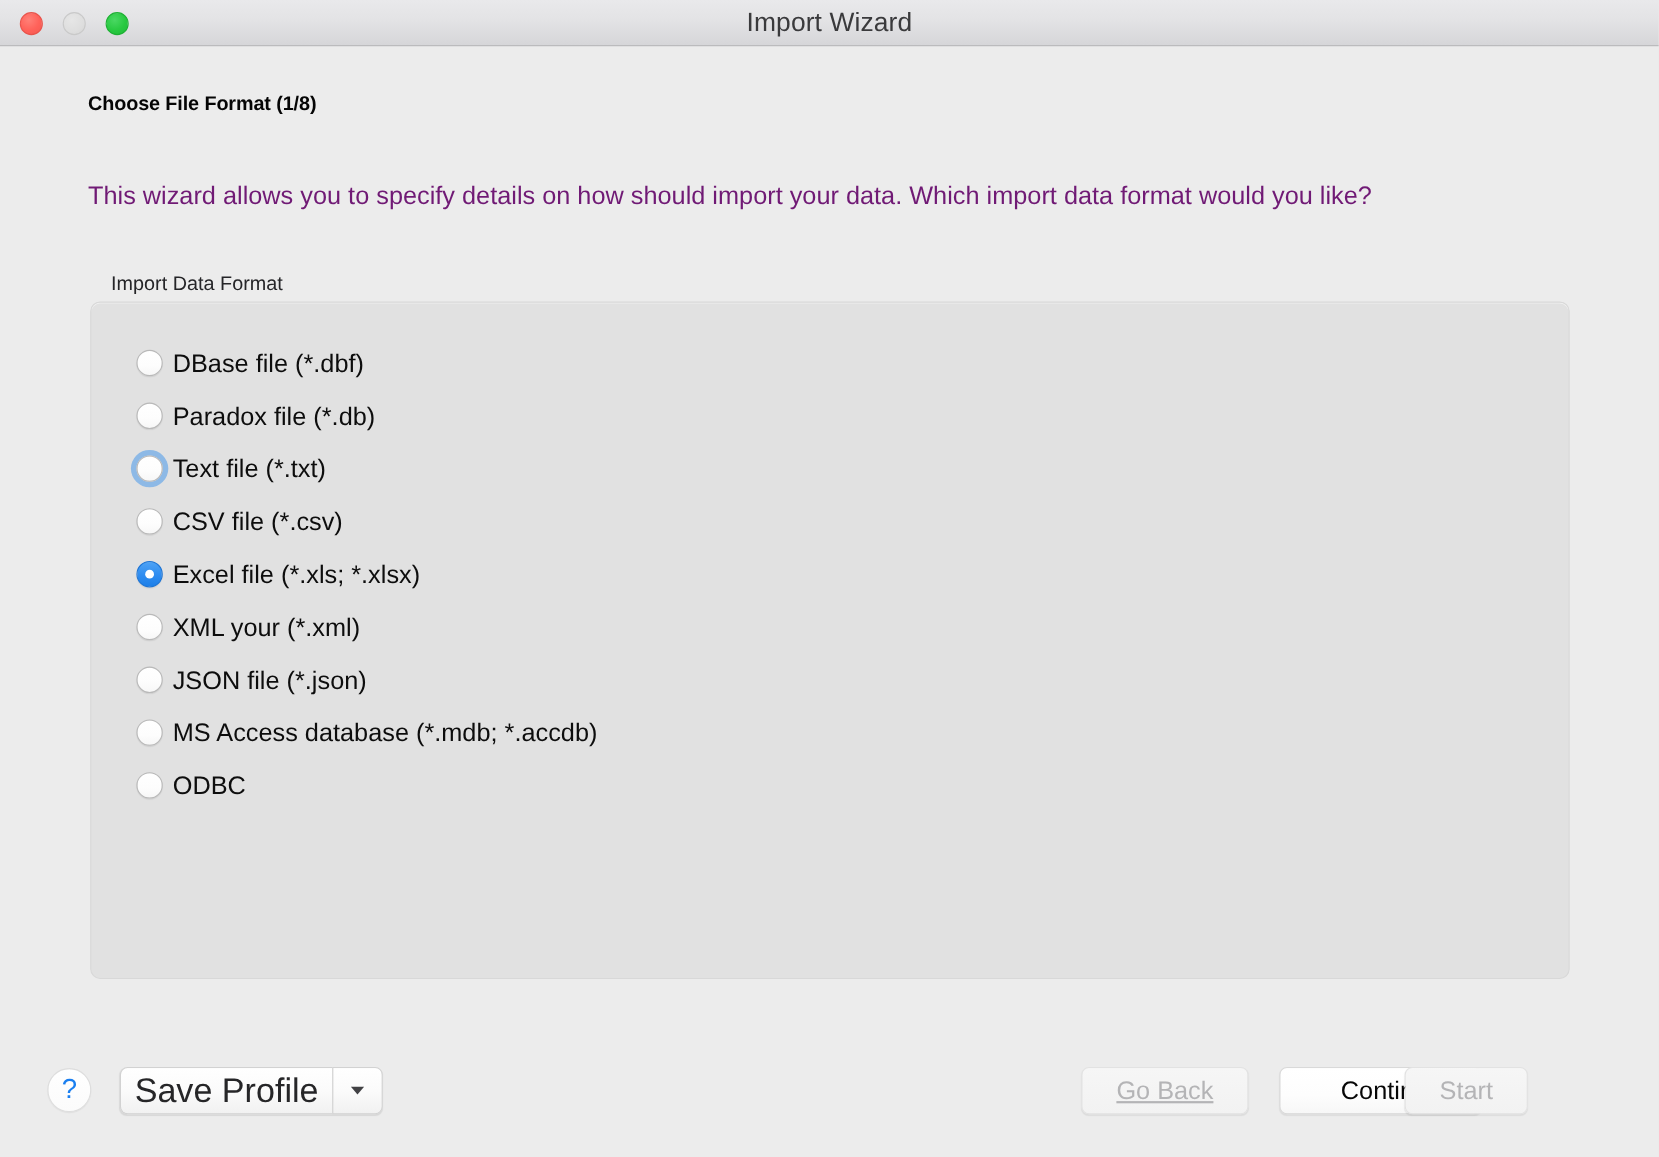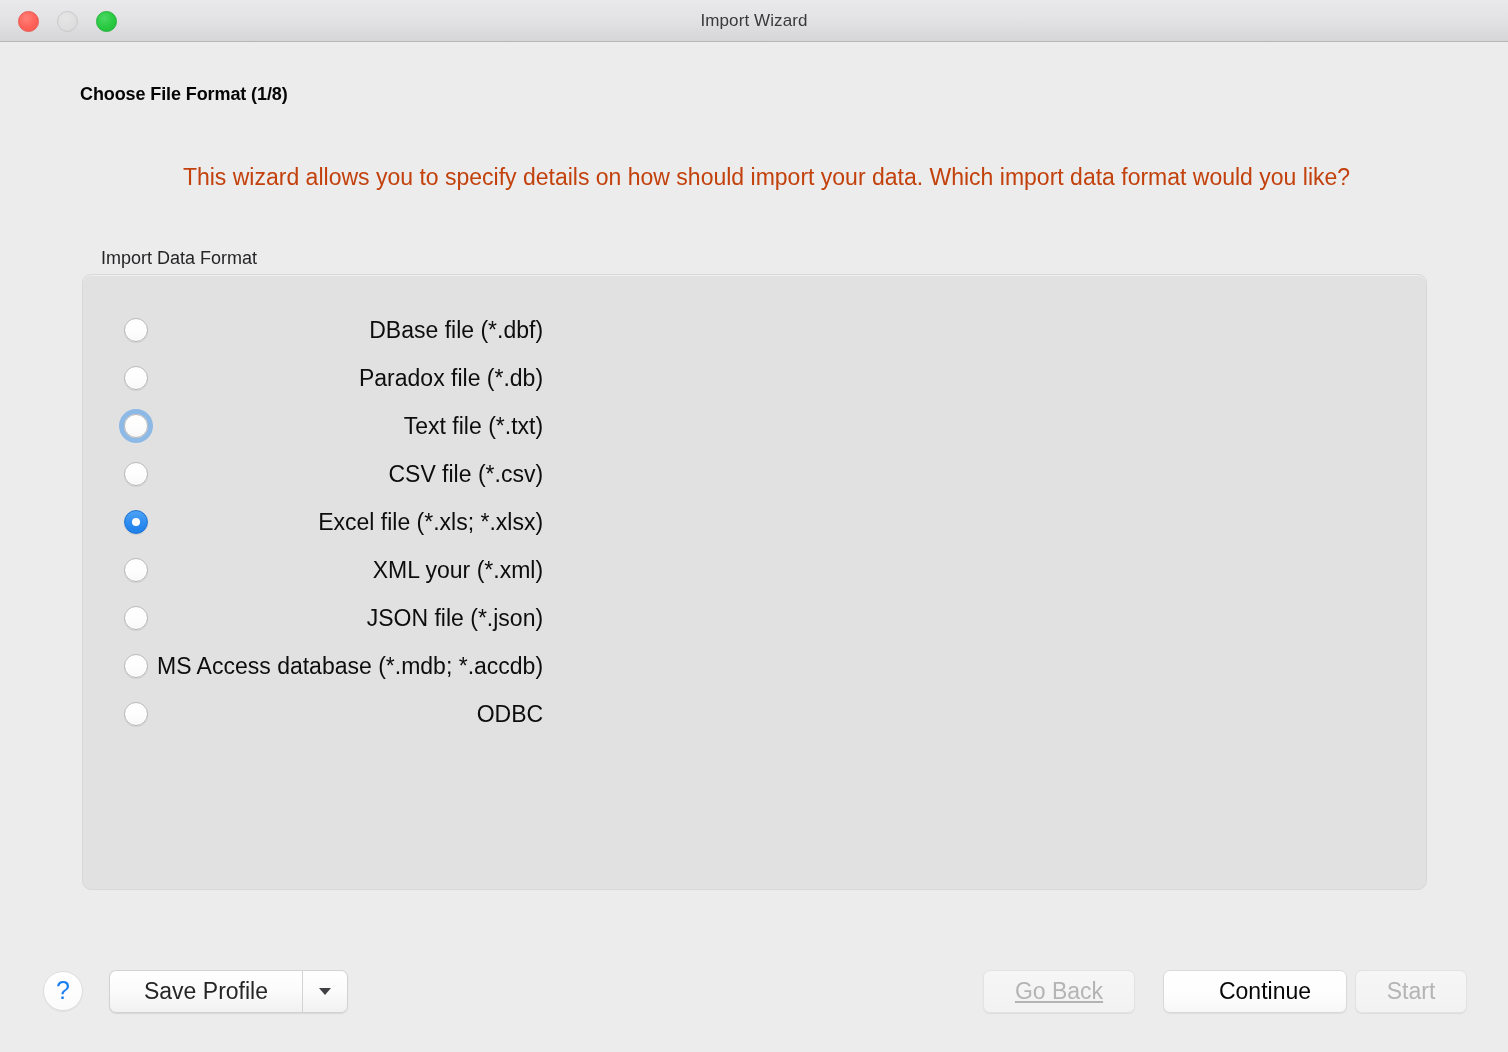--- a/index.html
+++ b/index.html
@@ -61,45 +61,44 @@
     border: 1px solid #1eb134;
   }
   .window-title {
     position: absolute;
     top: 0;
     left: 0;
     width: 1508px;
     height: 42px;
     line-height: 42px;
     text-align: center;
-    font-size: 17px;
+    font-size: 24px;
     color: #3a3a3c;
     letter-spacing: 0.1px;
   }
 
   
   .heading {
     position: absolute;
     left: 80px;
     top: 84px;
     font-size: 18px;
     font-weight: bold;
     color: #050505;
     letter-spacing: -0.1px;
   }
 
   .description {
     position: absolute;
-    left: 94px;
+    left: 80px;
     top: 160px;
     width: 1345px;
     font-size: 23px;
     line-height: 34px;
-    color: #c2410c;
-    text-align: center;
+    color: #701a75;
   }
 
   
   .group-label {
     position: absolute;
     left: 101px;
     top: 248px;
     font-size: 18px;
     color: #252528;
   }
@@ -119,21 +118,20 @@
   .radio-list {
     position: absolute;
     left: 36px;
     top: 31px;
   }
   .radio-row {
     position: relative;
     height: 48px;
     display: flex;
     align-items: center;
-    justify-content: space-between;
   }
   .radio-hit {
     position: relative;
     width: 34px;
     height: 34px;
     display: flex;
     align-items: center;
     justify-content: center;
     flex: 0 0 auto;
   }
@@ -201,21 +199,21 @@
     box-shadow: 0 1px 1px rgba(0,0,0,0.09);
   }
   .split-main {
     width: 193px;
     height: 43px;
     background: linear-gradient(to bottom, #ffffff 0%, #fbfbfb 50%, #f1f1f1 100%);
     border: 1px solid #d2d2d2;
     border-right: none;
     border-radius: 7px 0 0 7px;
     box-sizing: border-box;
-    font-size: 23px;
+    font-size: 31px;
     color: #262628;
     display: flex;
     align-items: center;
     justify-content: center;
   }
   .split-arrow {
     width: 46px;
     height: 43px;
     background: linear-gradient(to bottom, #ffffff 0%, #fbfbfb 50%, #f1f1f1 100%);
     border: 1px solid #d2d2d2;
@@ -250,21 +248,21 @@
     border: 1px solid #e2e2e2;
     color: #b4b4b6;
   }
   .btn-default {
     background: linear-gradient(to bottom, #ffffff 0%, #fdfdfd 60%, #f7f7f7 100%);
     border: 1px solid #d9d9d9;
     color: #070707;
   }
   .btn-goback { left: 983px; width: 152px; text-decoration: underline; }
   .btn-continue { left: 1163px; width: 184px; padding-left: 20px; }
-  .btn-start { left: 1355px; width: 112px; }
+  .btn-start { left: 1277px; width: 112px; }
 </style>
 </head>
 <body>
 
 <div class="window">
 
   <div class="titlebar">
     <div class="traffic-lights">
       <div class="light light-close"></div>
       <div class="light light-min"></div>

